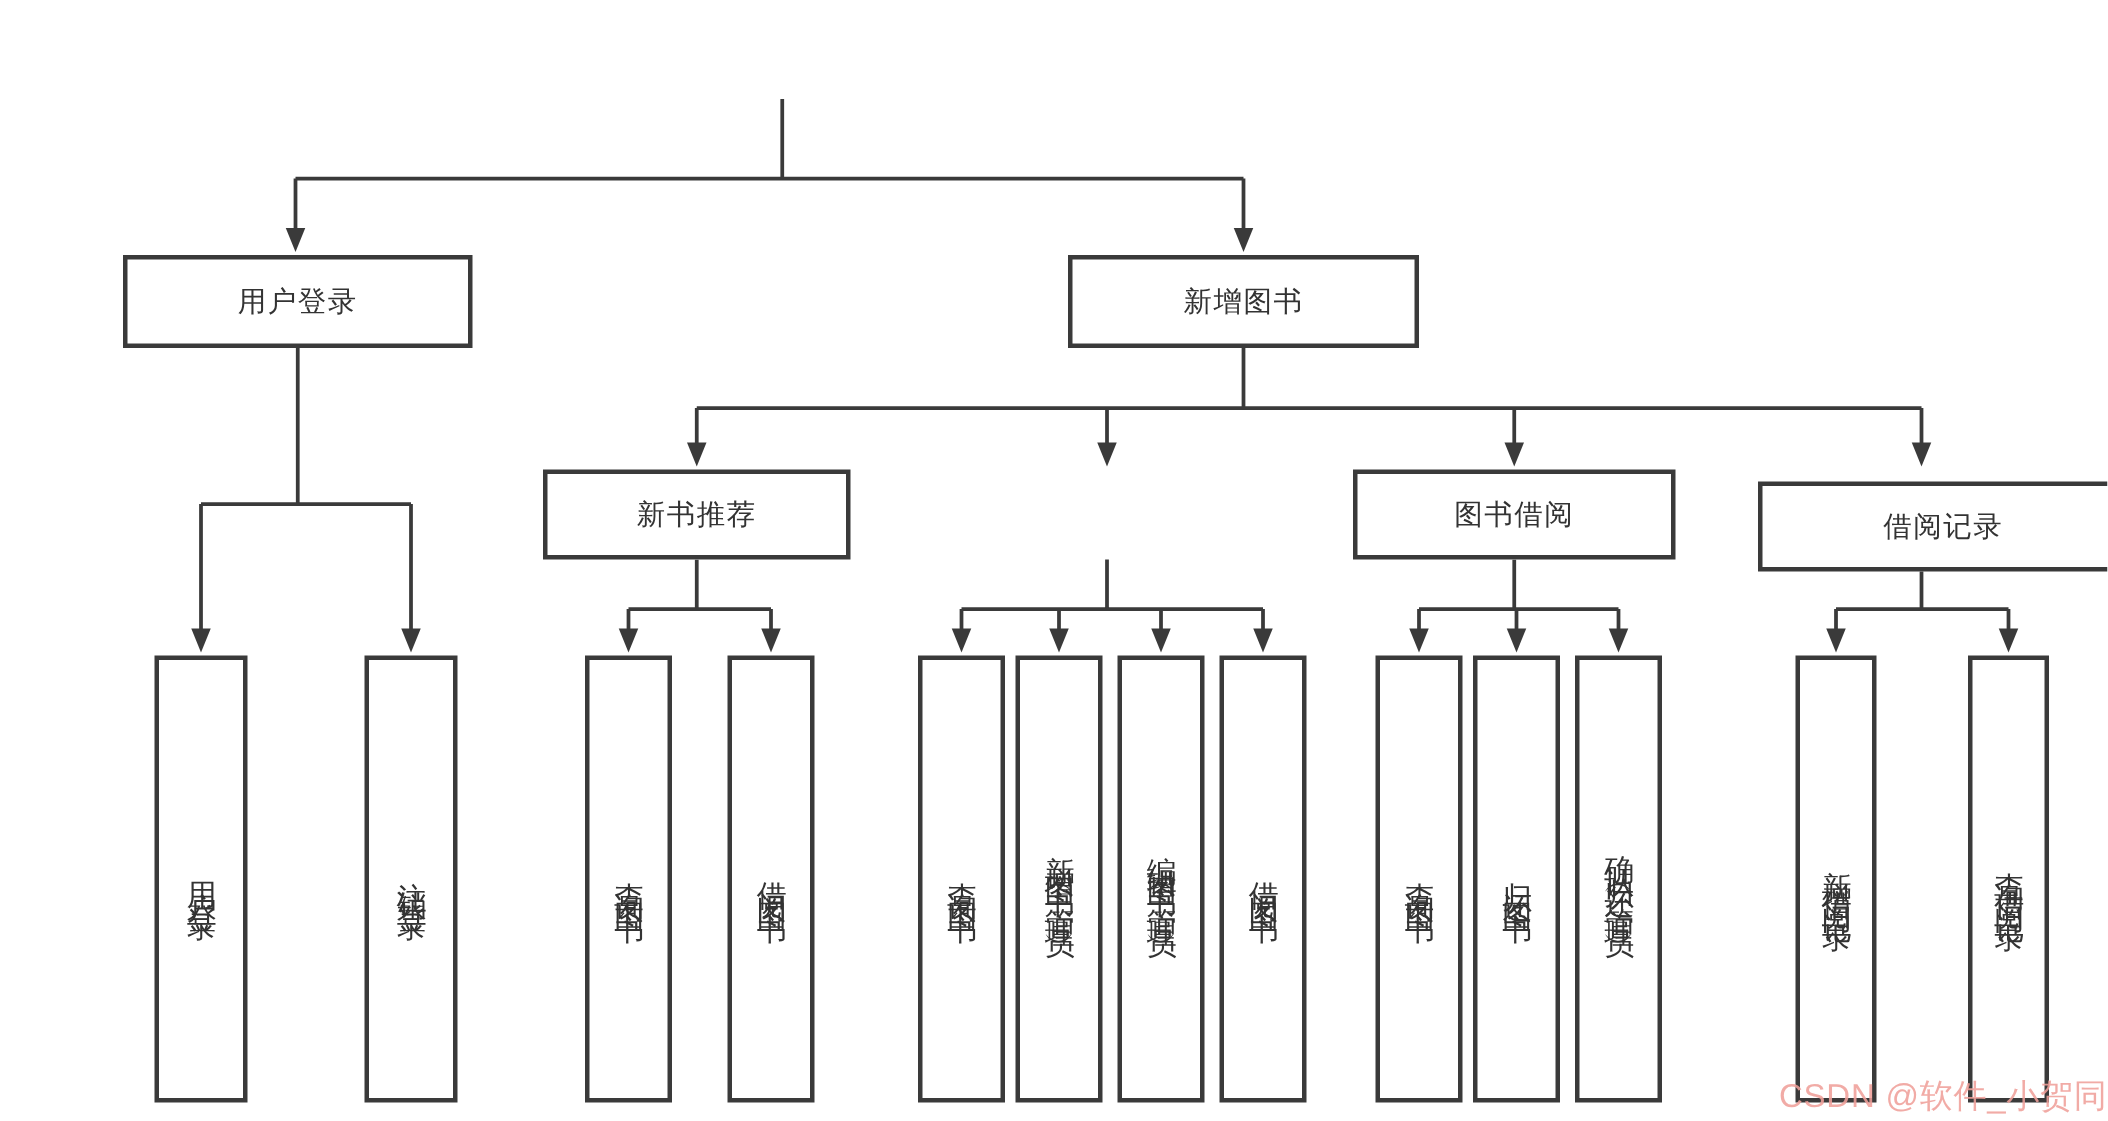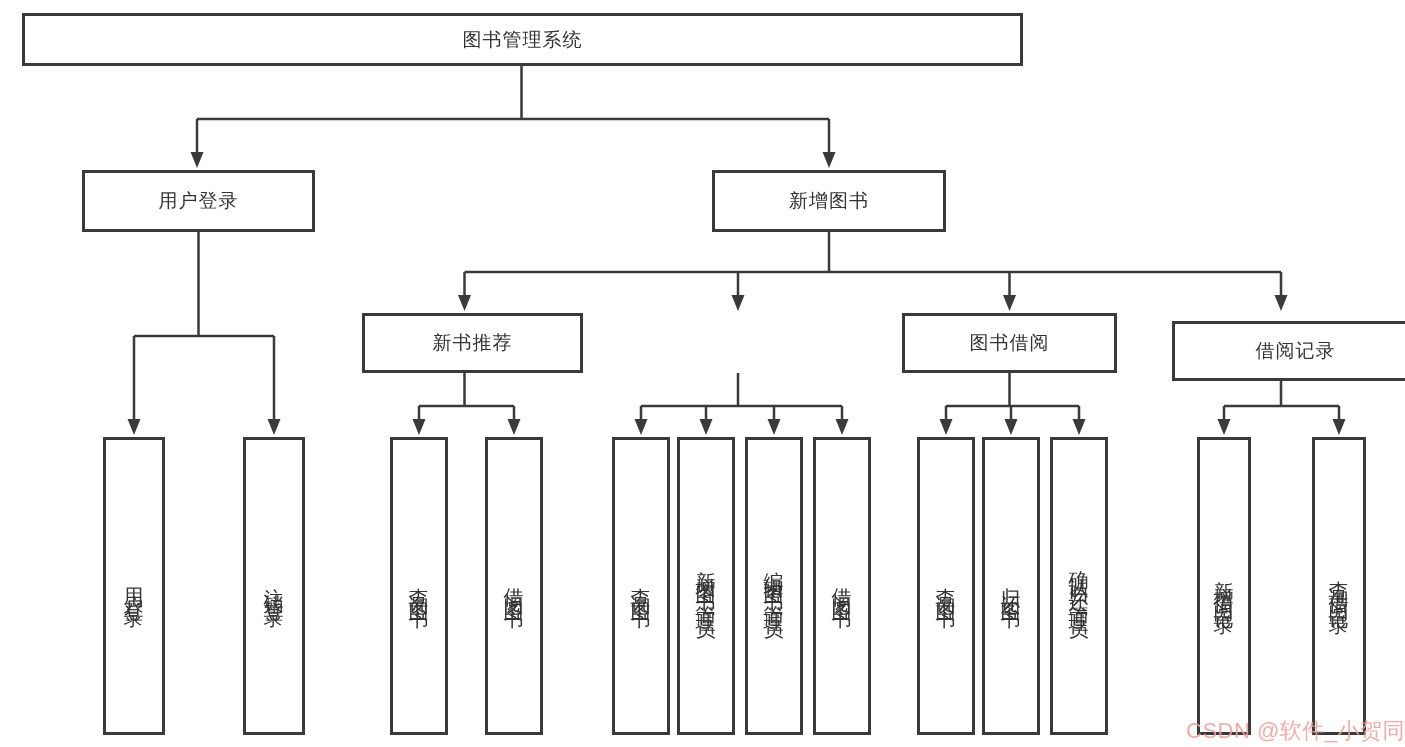--- a/index.html
+++ b/index.html
@@ -89,32 +89,29 @@
       <polygon points="767.5,419 780.5,419 774,435"></polygon>
       <polygon points="835.5,419 848.5,419 842,435"></polygon>
       <polygon points="939.5,419 952.5,419 946,435"></polygon>
       <polygon points="1004.5,419 1017.5,419 1011,435"></polygon>
       <polygon points="1072.5,419 1085.5,419 1079,435"></polygon>
       <polygon points="1217.5,419 1230.5,419 1224,435"></polygon>
       <polygon points="1332.5,419 1345.5,419 1339,435"></polygon>
     </g>
   </svg>
 
-  <div class="node h" style="left:22px;top:13px;width:1001px;height:53px">
-    <span>图书管理系统</span>
-  </div>
 
   <div class="node h" style="left:82px;top:170px;width:233px;height:62px">
     <span>用户登录</span>
   </div>
   <div class="node h" style="left:712px;top:170px;width:234px;height:62px">
     <span>新增图书</span>
   </div>
 
-  <div class="node h" style="left:362px;top:313px;width:221px;height:60px">
+  <div class="node h" style="left:362px;top:313px;width:205px;height:60px">
     <span>新书推荐</span>
   </div>
   <div class="node h" style="left:902px;top:313px;width:215px;height:60px">
     <span>图书借阅</span>
   </div>
   <div class="node h" style="left:1172px;top:321px;width:247px;height:60px">
     <span>借阅记录</span>
   </div>
 
   <div class="node v" style="left:103px;top:437px;width:62px;height:298px">

